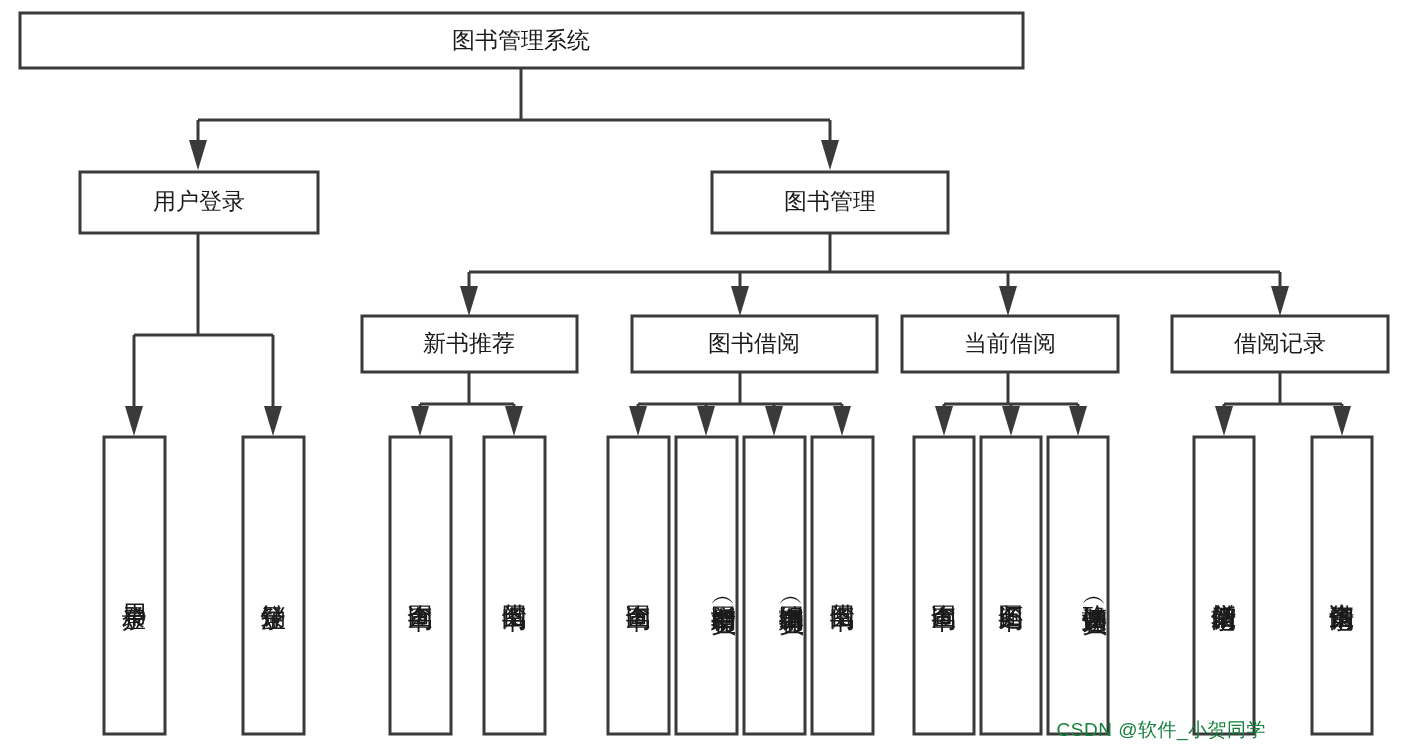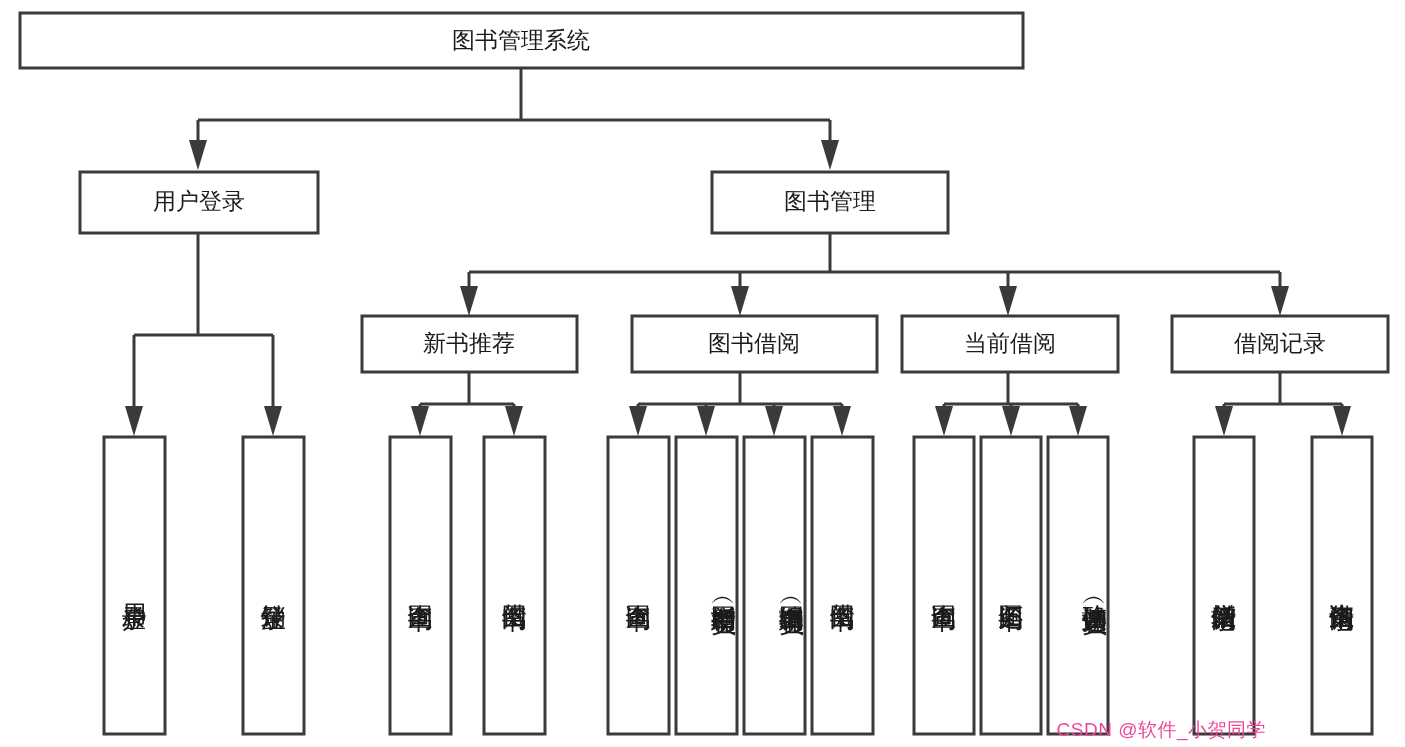--- a/index.html
+++ b/index.html
@@ -63,21 +63,21 @@
     text-align: center;
     white-space: nowrap;
     user-select: none;
   }
   .watermark {
     position: absolute;
     right: 8px;
     bottom: 4px;
     font-family: "Liberation Sans", "DejaVu Sans", sans-serif;
     font-size: 19px;
-    color: #ec4899;
+    color: #15803d;
     letter-spacing: 0.5px;
     white-space: nowrap;
   }
 </style>
 </head>
 <body>
 
 <div id="diagram-root">
 
   <svg class="diagram-canvas" viewBox="0 0 1405 747">

